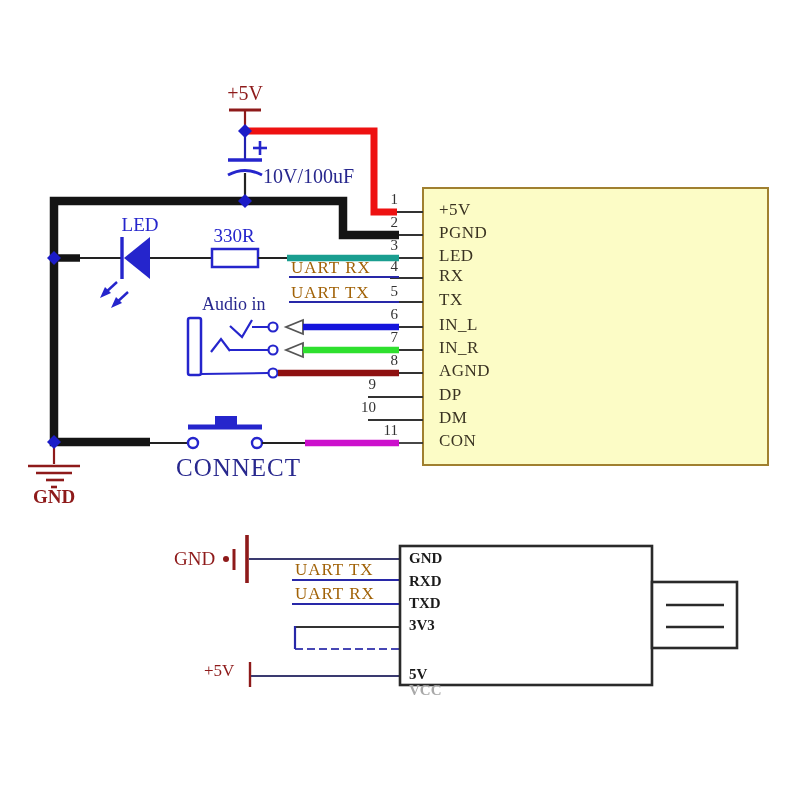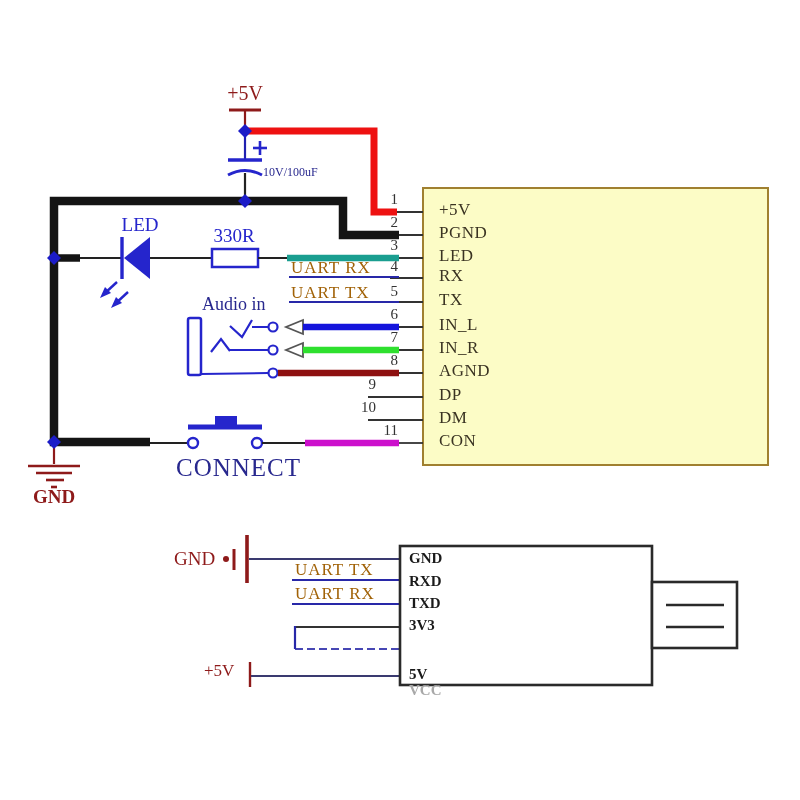--- a/index.html
+++ b/index.html
@@ -138,21 +138,21 @@
     <rect x="400" y="546" width="252" height="139" fill="#ffffff" stroke="#2A2A2A" stroke-width="2.6"></rect>
 
     <g>
       <rect x="652" y="582" width="85" height="66" fill="#ffffff" stroke="#2A2A2A" stroke-width="2.6"></rect>
       <line x1="666" y1="605" x2="724" y2="605" stroke="#2A2A2A" stroke-width="2.6"></line>
       <line x1="666" y1="627" x2="724" y2="627" stroke="#2A2A2A" stroke-width="2.6"></line>
     </g>
   </svg>
 
   <div class="lbl darkred ctr" style="left:219px;top:83px;width:52px;font-size:20px;">+5V</div>
-  <div class="lbl navy" style="left:263px;top:166px;font-size:12px;">10V/100uF</div>
+  <div class="lbl navy" style="left:263px;top:166px;font-size:20px;">10V/100uF</div>
   <div class="lbl blue ctr" style="left:112px;top:215px;width:56px;font-size:19px;">LED</div>
   <div class="lbl blue ctr" style="left:206px;top:226px;width:56px;font-size:19px;">330R</div>
   <div class="lbl wine" style="left:291px;top:259px;font-size:17px;letter-spacing:1px;">UART RX</div>
   <div class="lbl wine" style="left:291px;top:284px;font-size:17px;letter-spacing:1px;">UART TX</div>
   <div class="lbl navy" style="left:202px;top:295px;font-size:18px;">Audio in</div>
   <div class="lbl navy" style="left:176px;top:455px;font-size:25px;letter-spacing:1px;text-align:center;">CONNECT</div>
   <div class="lbl darkred ctr" style="left:28px;top:487px;width:52px;font-size:19px;font-weight:600;">GND</div>
 
   <div class="lbl pin-num" style="left:366px;top:192px;">1</div>
   <div class="lbl pin-num" style="left:366px;top:215px;">2</div>

